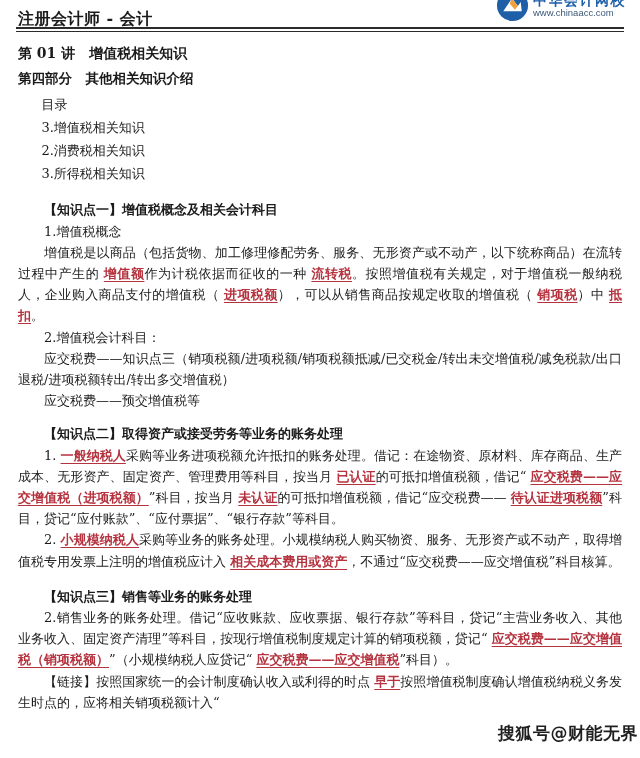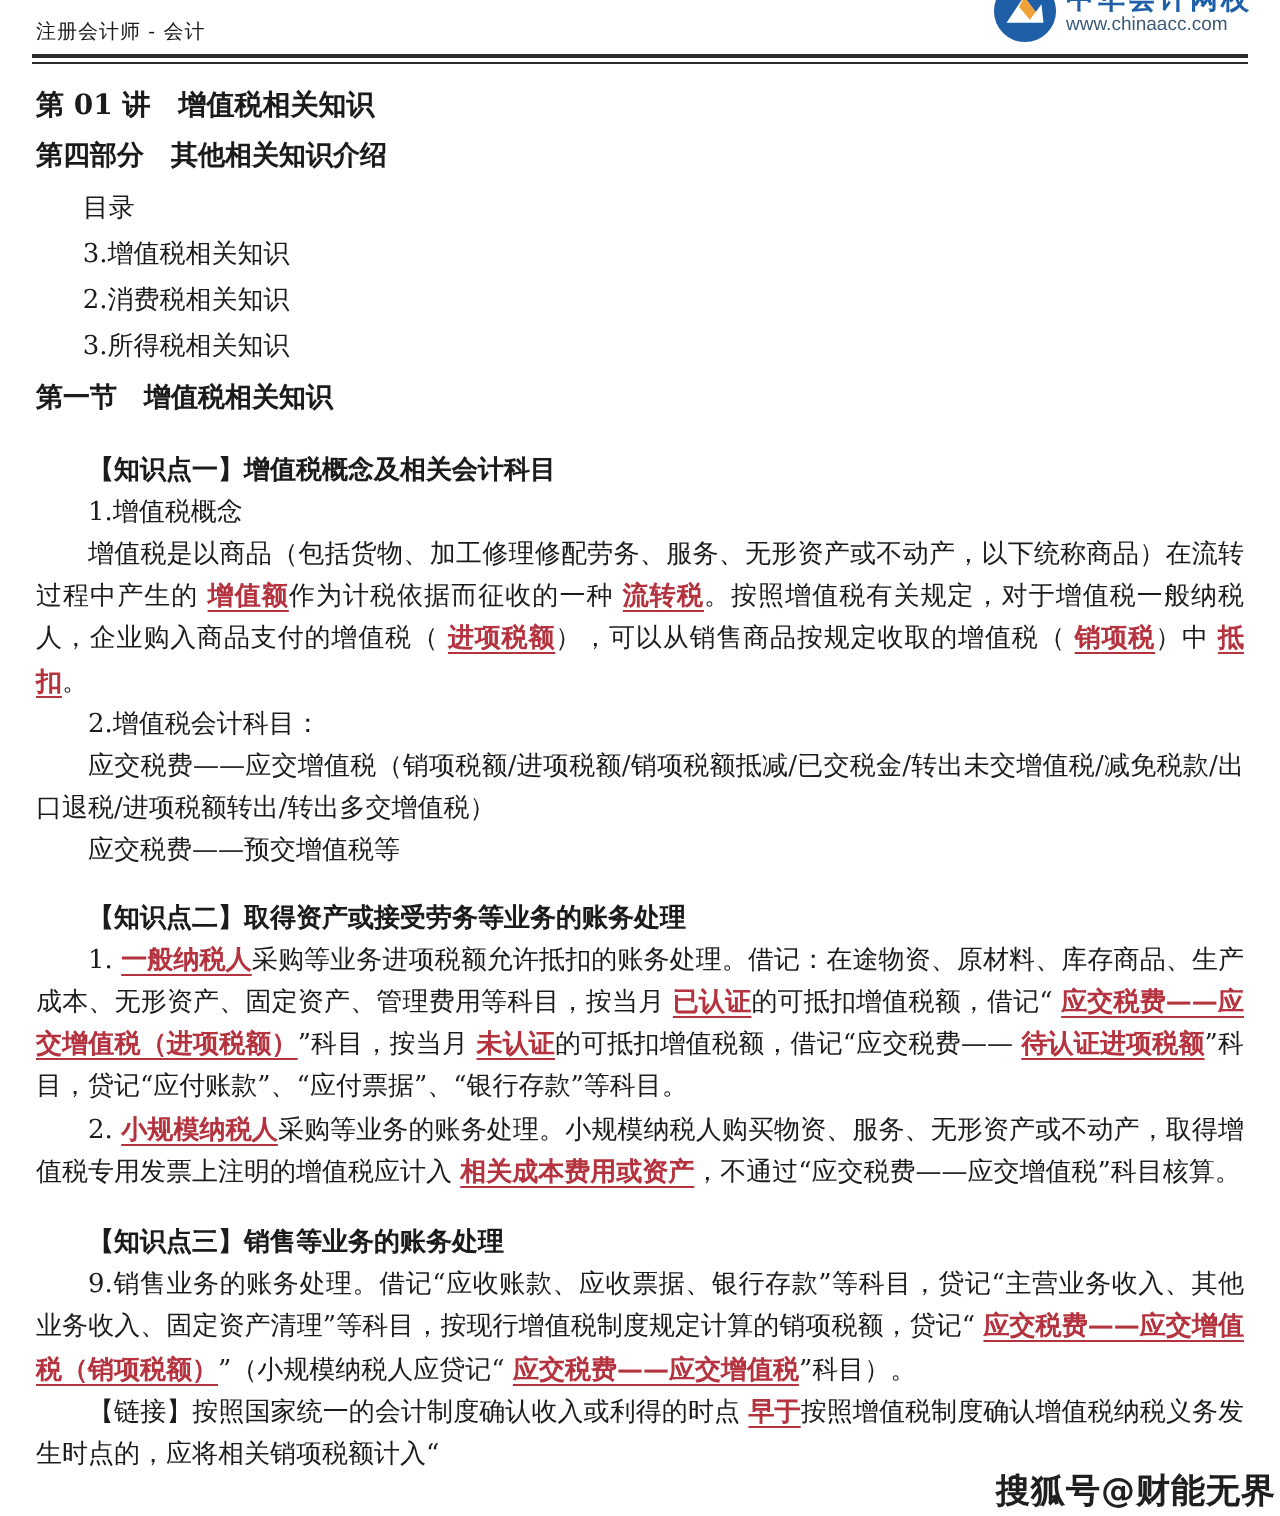--- a/index.html
+++ b/index.html
@@ -12,21 +12,21 @@
     position:relative;
     width:640px;height:758px;
     margin:0 auto;
     background:#ffffff;
     overflow:hidden;
     font-family:"DejaVu Serif","Liberation Serif",serif;
     color:var(--ink);
   }
   
   .header{position:relative;padding:9px 16px 0 18px;height:14px;}
-  .course{font-size:10px;font-weight:normal;letter-spacing:.5px;}
+  .course{font-size:16px;font-weight:bold;letter-spacing:.5px;}
   .logo{position:absolute;top:-11px;right:14px;display:flex;align-items:center;gap:4px;}
   .logo-badge{width:33px;height:33px;flex:0 0 auto;}
   .logo-text{display:flex;flex-direction:column;line-height:1.05;}
   .site-name{font-size:14px;font-weight:bold;color:var(--logo-blue);letter-spacing:1.5px;}
   .site-url{font-size:9.5px;color:#3c5a78;font-family:Liberation Sans, sans-serif;}
   .rule{margin:4px 16px 0 16px;height:2px;border-top:2px solid #2b2b2b;border-bottom:1px solid #2b2b2b;}
   
   .content{padding:0 18px;font-size:13px;line-height:21.2px;text-align:justify;}
   .center-bold{text-align:left;font-weight:bold;text-indent:0;}
   .lecture-title{font-size:14px;margin-top:11px;}
@@ -40,21 +40,21 @@
   .kp3 .kp-heading{margin-top:14px;}
   .para{text-indent:2em;}
   .para span.red{
     color:var(--accent-red);
     font-weight:bold;
     text-decoration:underline;
     text-underline-offset:2.5px;
   }
   
   .watermark{
-    position:absolute;right:2px;bottom:1px;
+    position:absolute;right:2px;bottom:13px;
     font-family:"DejaVu Sans","Liberation Sans",sans-serif;
     font-size:17px;font-weight:bold;color:#1f1f1f;letter-spacing:.5px;
     text-shadow:-1px -1px 0 #fff,1px -1px 0 #fff,-1px 1px 0 #fff,1px 1px 0 #fff,
                 0 -1px 0 #fff,0 1px 0 #fff,-1px 0 0 #fff,1px 0 0 #fff;
   }
 </style>
 </head>
 <body>
 
 <div class="page">
@@ -80,40 +80,39 @@
     <div class="center-bold lecture-title">第 01 讲　增值税相关知识</div>
     <div class="center-bold lecture-part">第四部分　其他相关知识介绍</div>
 
     <div class="toc">
       <div>目录</div>
       <div>3.增值税相关知识</div>
       <div>2.消费税相关知识</div>
       <div>3.所得税相关知识</div>
     </div>
 
-    <div class="center-bold section-title">第一节　增值税相关知识</div>
 
     <div class="kp1">
       <div class="kp-heading">【知识点一】增值税概念及相关会计科目</div>
       <div class="para">1.增值税概念</div>
       <div class="para"><span>增值税是以商品（包括货物、加工修理修配劳务、服务、无形资产或不动产，以下统称商品）在流转过程中产生的 </span><span class="red">增值额</span><span>作为计税依据而征收的一种 </span><span class="red">流转税</span><span>。按照增值税有关规定，对于增值税一般纳税人，企业购入商品支付的增值税（ </span><span class="red">进项税额</span><span>），可以从销售商品按规定收取的增值税（ </span><span class="red">销项税</span><span>）中 </span><span class="red">抵扣</span><span>。</span></div>
       <div class="para">2.增值税会计科目：</div>
-      <div class="para">应交税费——应交增值税（销项税额/进项税额/销项税额抵减/已交税金/转出未交增值税/减免税款/出口退税/进项税额转出/转出多交增值税）</div>
+      <div class="para">应交税费——知识点三（销项税额/进项税额/销项税额抵减/已交税金/转出未交增值税/减免税款/出口退税/进项税额转出/转出多交增值税）</div>
       <div class="para">应交税费——预交增值税等</div>
     </div>
 
     <div class="kp2">
       <div class="kp-heading">【知识点二】取得资产或接受劳务等业务的账务处理</div>
       <div class="para"><span>1. </span><span class="red">一般纳税人</span><span>采购等业务进项税额允许抵扣的账务处理。借记：在途物资、原材料、库存商品、生产成本、无形资产、固定资产、管理费用等科目，按当月 </span><span class="red">已认证</span><span>的可抵扣增值税额，借记“ </span><span class="red">应交税费——应交增值税（进项税额）</span><span>”科目，按当月 </span><span class="red">未认证</span><span>的可抵扣增值税额，借记“应交税费—— </span><span class="red">待认证进项税额</span><span>”科目，贷记“应付账款”、“应付票据”、“银行存款”等科目。</span></div>
       <div class="para"><span>2. </span><span class="red">小规模纳税人</span><span>采购等业务的账务处理。小规模纳税人购买物资、服务、无形资产或不动产，取得增值税专用发票上注明的增值税应计入 </span><span class="red">相关成本费用或资产</span><span>，不通过“应交税费——应交增值税”科目核算。</span></div>
     </div>
 
     <div class="kp3">
       <div class="kp-heading">【知识点三】销售等业务的账务处理</div>
-      <div class="para"><span>9.销售业务的账务处理。借记“应收账款、应收票据、银行存款”等科目，贷记“主营业务收入、其他业务收入、固定资产清理”等科目，按现行增值税制度规定计算的销项税额，贷记“ </span><span class="red">应交税费——应交增值税（销项税额）</span><span>”（小规模纳税人应贷记“ </span><span class="red">应交税费——应交增值税</span><span>”科目）。</span></div>
+      <div class="para"><span>2.销售业务的账务处理。借记“应收账款、应收票据、银行存款”等科目，贷记“主营业务收入、其他业务收入、固定资产清理”等科目，按现行增值税制度规定计算的销项税额，贷记“ </span><span class="red">应交税费——应交增值税（销项税额）</span><span>”（小规模纳税人应贷记“ </span><span class="red">应交税费——应交增值税</span><span>”科目）。</span></div>
       <div class="para"><span>【链接】按照国家统一的会计制度确认收入或利得的时点 </span><span class="red">早于</span><span>按照增值税制度确认增值税纳税义务发生时点的，应将相关销项税额计入“ </span></div>
     </div>
 
   </div>
 
   <div class="watermark">搜狐号@财能无界</div>
 
 </div>
 
 </body></html>

